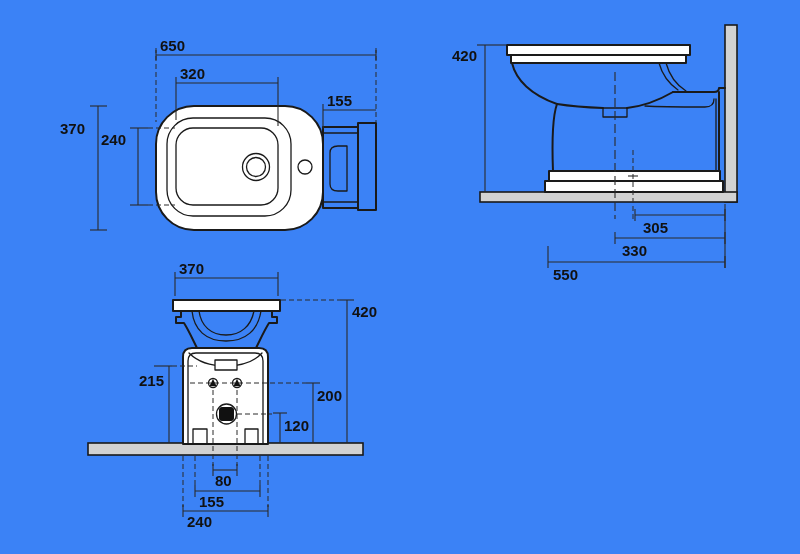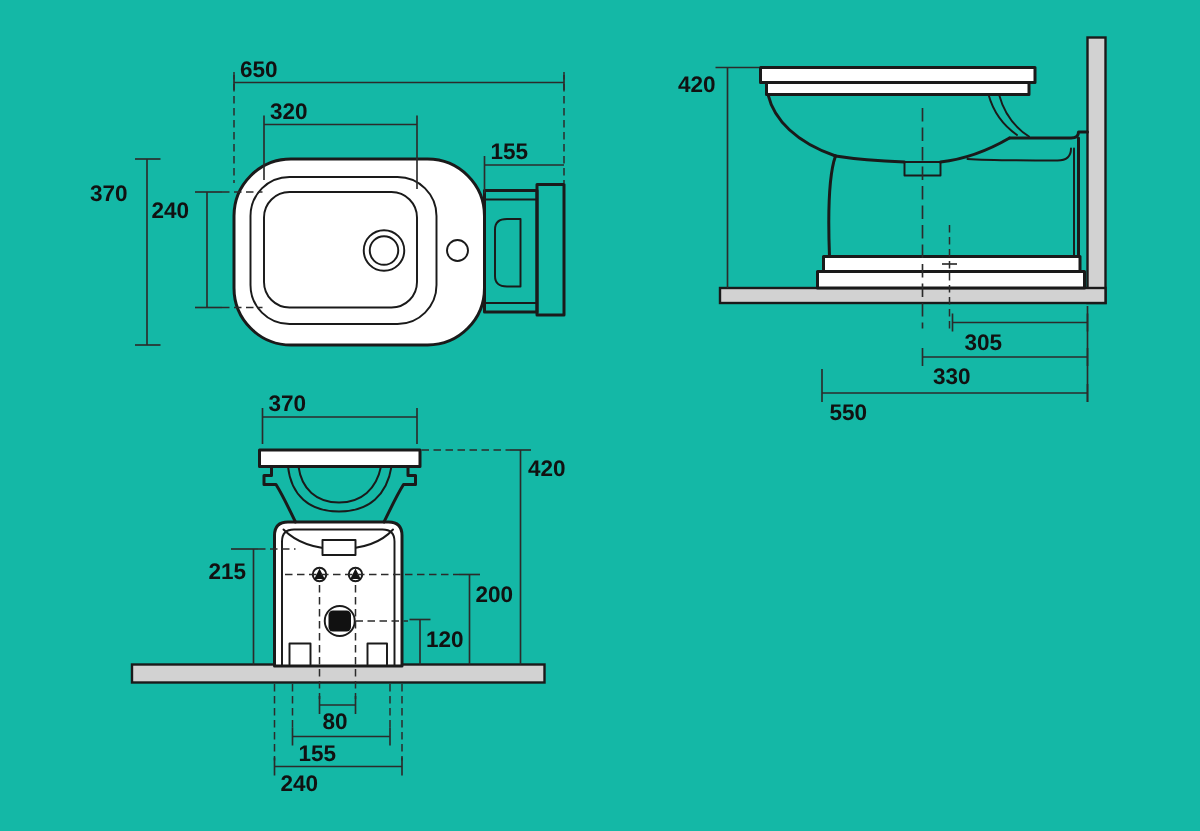--- a/index.html
+++ b/index.html
@@ -1,16 +1,16 @@
 <!DOCTYPE html>
 <html><head>
 <meta charset="utf-8">
 <style>
   html,body{margin:0;padding:0;background:#ffffff;}
-  .stage{position:relative;width:800px;height:554px;background:#14b8a6;overflow:hidden;}
+  .stage{position:relative;width:800px;height:554px;background:#3b82f6;overflow:hidden;}
   svg{display:block;}
   .obj{fill:none;stroke:#1a1a1a;stroke-width:2;stroke-linejoin:round;stroke-linecap:round;}
   .objf{fill:#ffffff;stroke:#1a1a1a;stroke-width:2;stroke-linejoin:round;}
   .thin{stroke-width:1.3;}
   .surface{fill:#d2d2d2;stroke:#1a1a1a;stroke-width:1.6;}
   .dim{fill:none;stroke:#2b2b2b;stroke-width:1.1;}
   .dash{fill:none;stroke:#2b2b2b;stroke-width:1;stroke-dasharray:5 3;}
   .cdash{fill:none;stroke:#2b2b2b;stroke-width:1.1;stroke-dasharray:9 4;}
   .ink{fill:#111111;stroke:none;}
   text.t{font-family:"Liberation Sans",sans-serif;font-weight:bold;font-size:15px;fill:#111111;}

